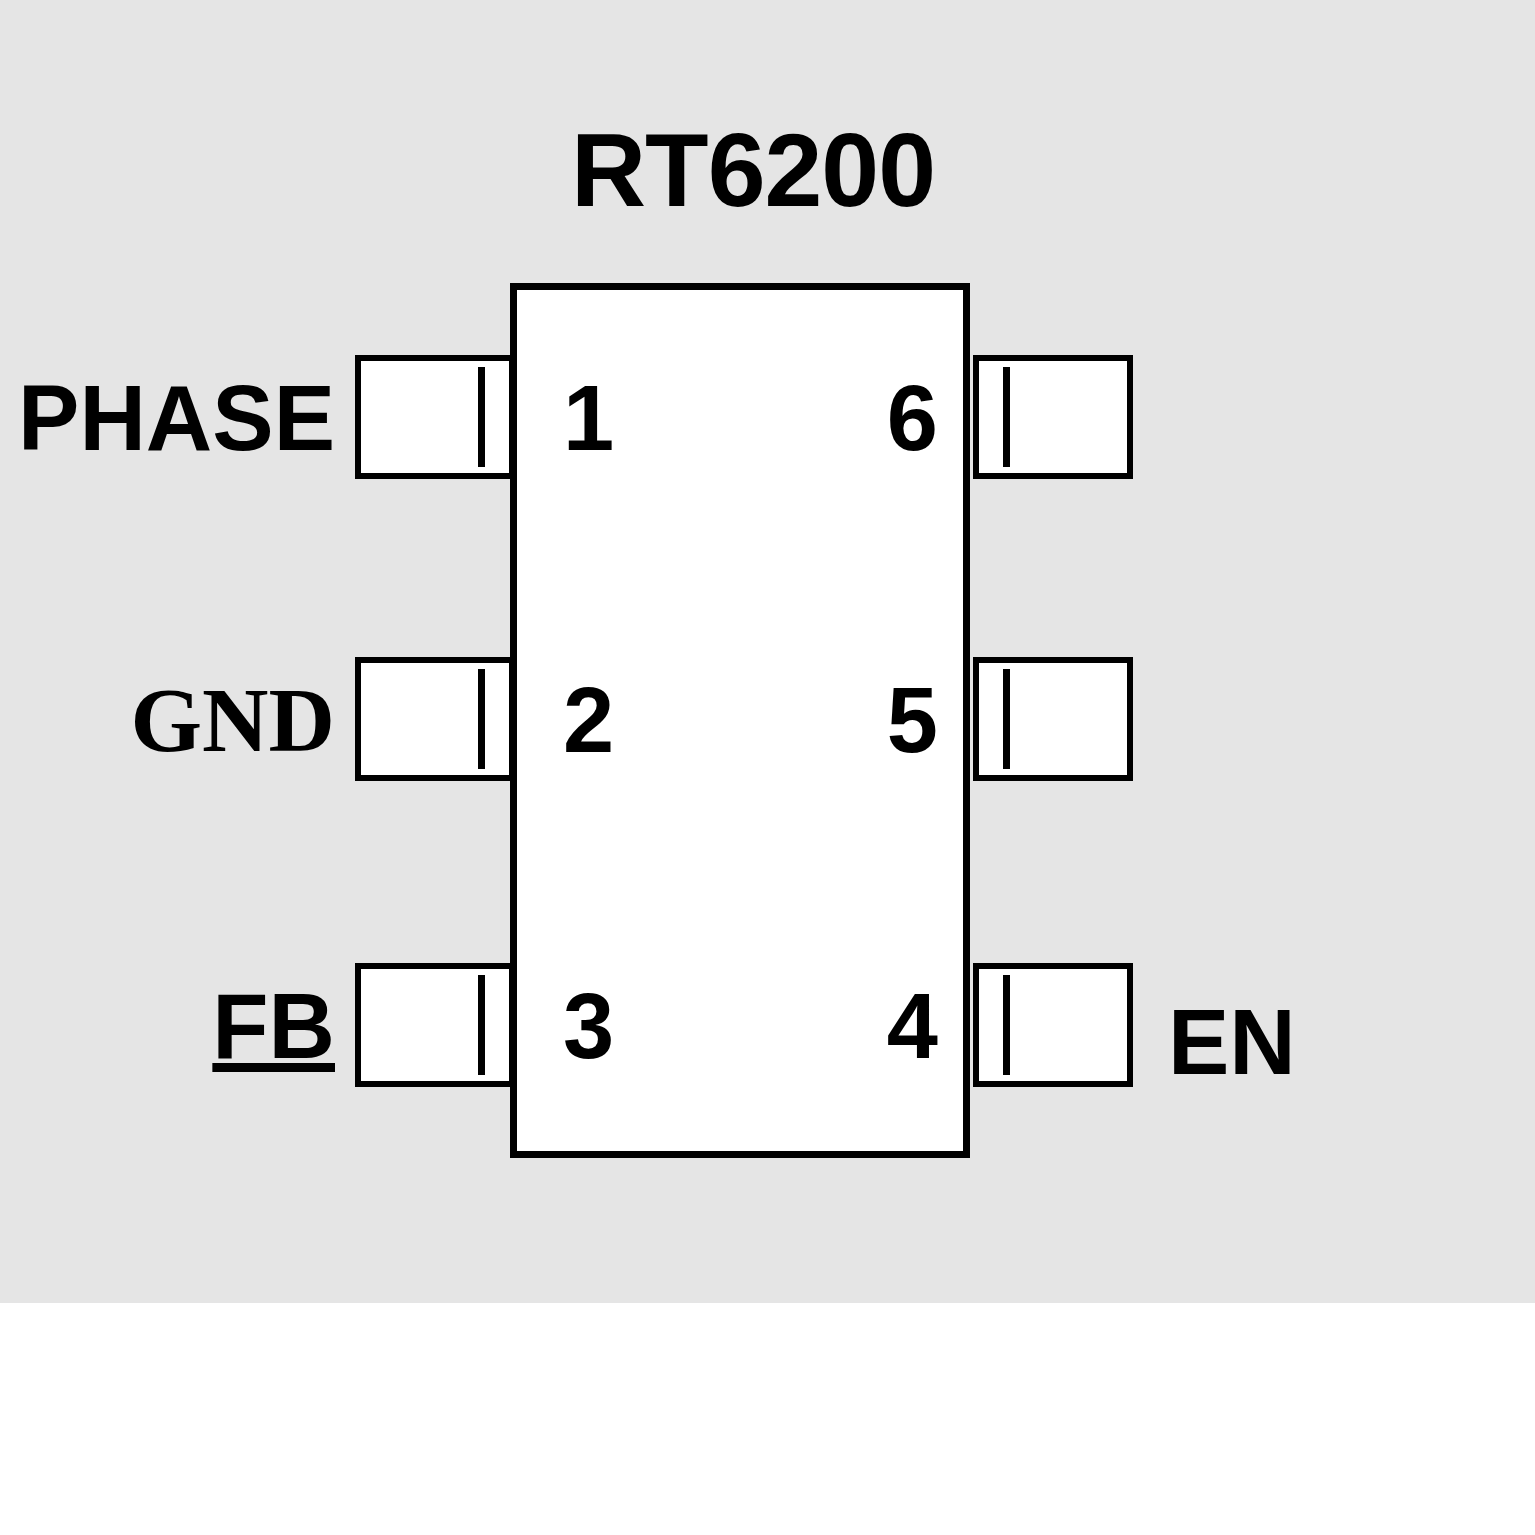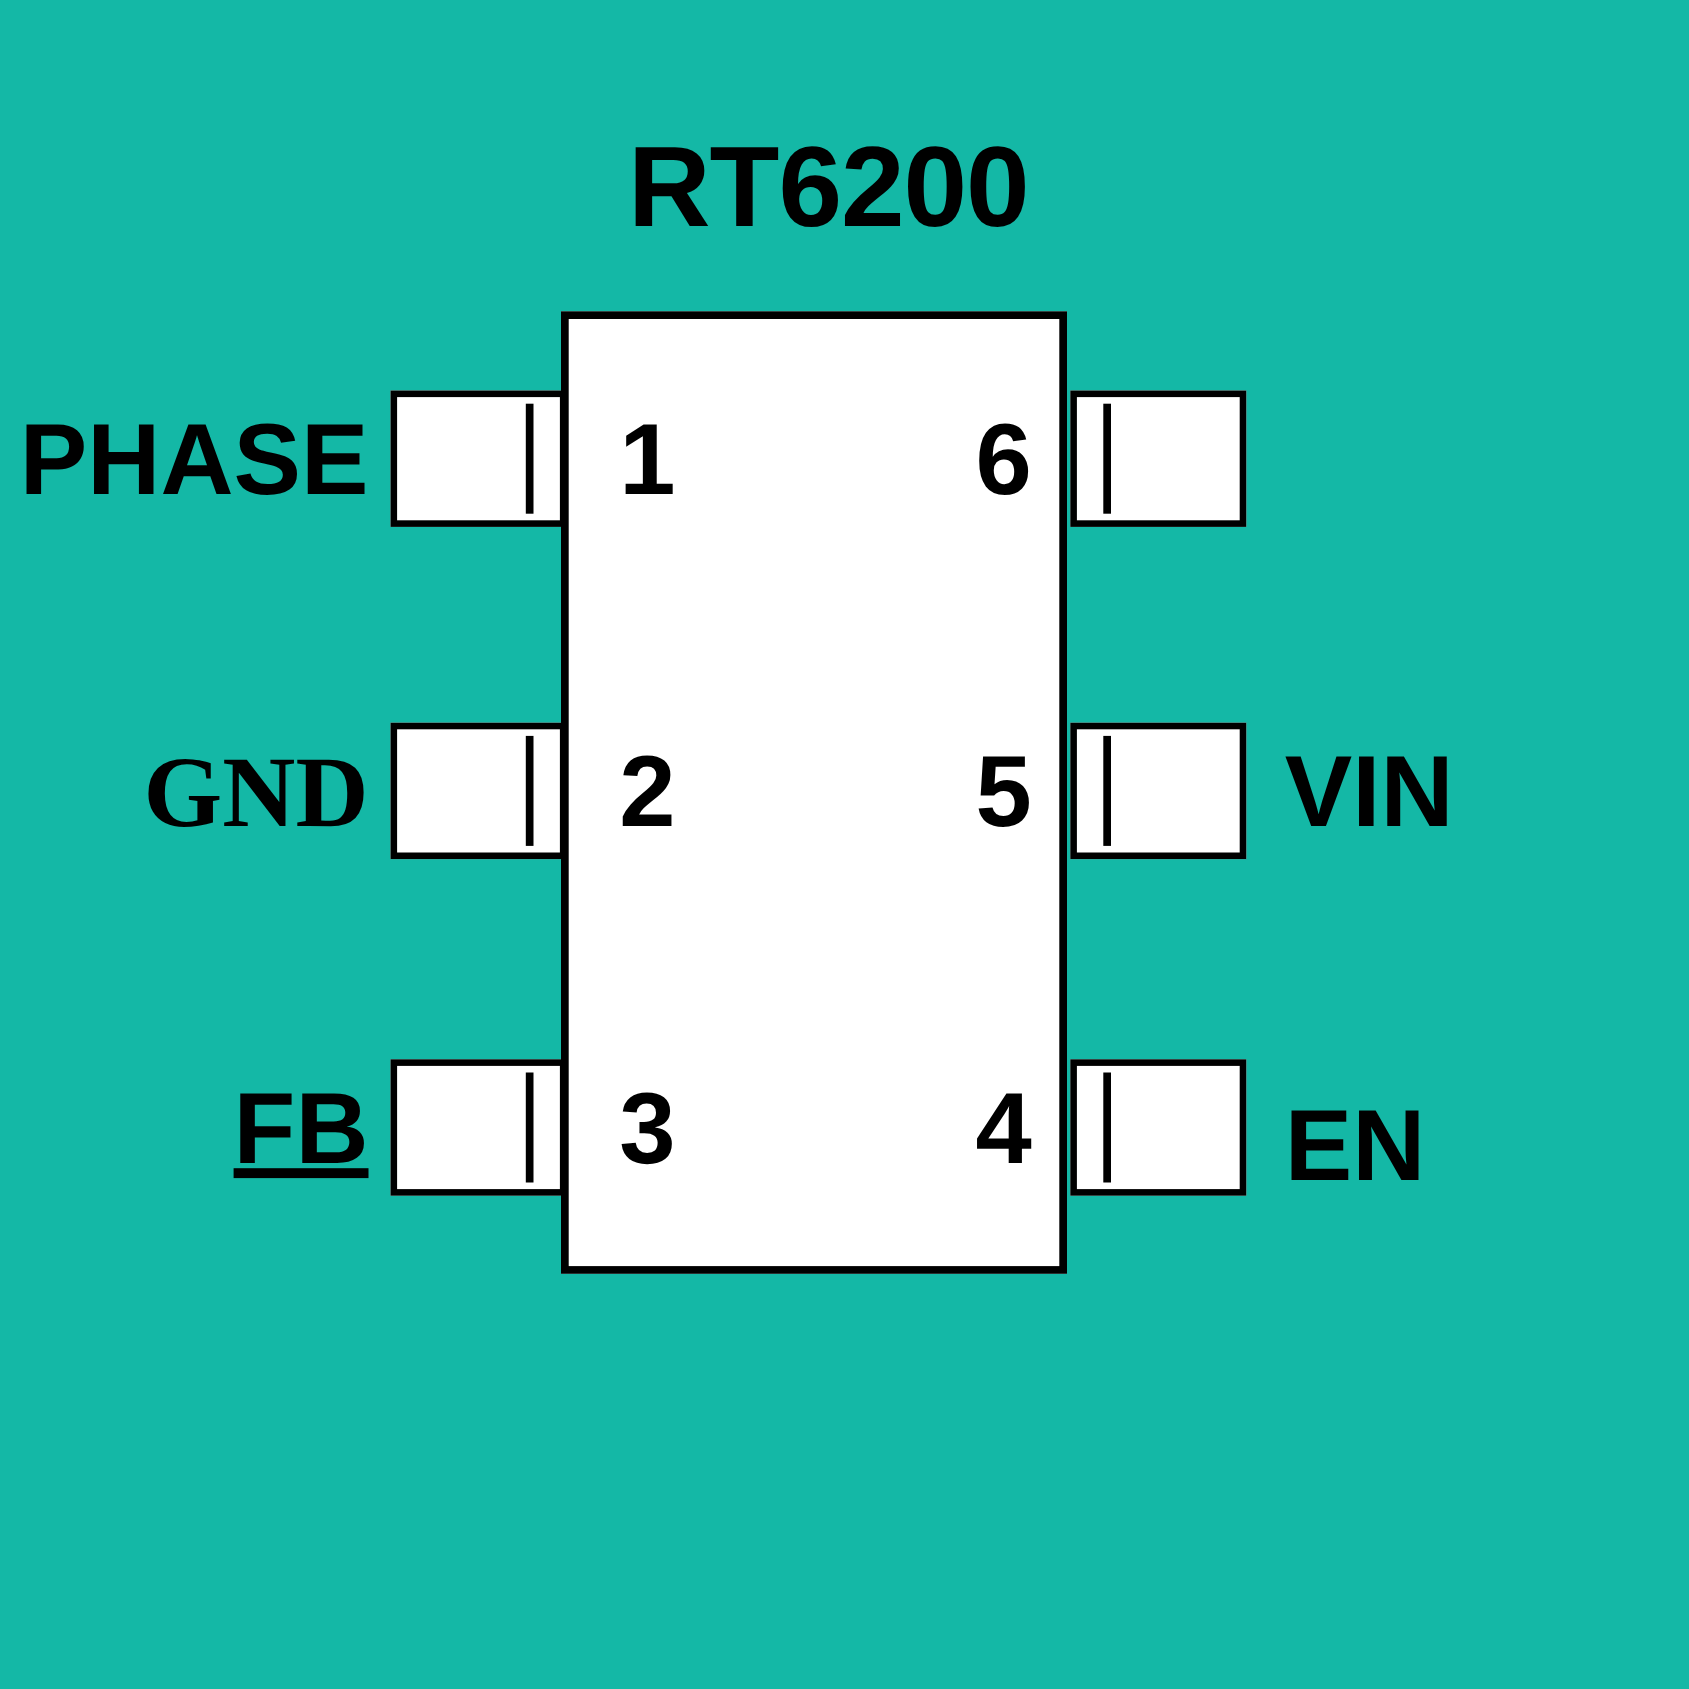--- a/index.html
+++ b/index.html
@@ -4,22 +4,22 @@
 <title>RT6200 Pinout</title>
 <style>
   html, body {
     margin: 0;
     padding: 0;
     background: #ffffff;
   }
   #stage {
     position: relative;
     width: 1535px;
-    height: 1535px;
-    background: #14b8a6;
+    height: 1303px;
+    background: #e5e5e5;
     overflow: hidden;
     font-family: "Liberation Sans", sans-serif;
   }
 
   
   .title {
     position: absolute;
     left: 0;
     top: 118px;
     width: 1506px;
@@ -130,16 +130,15 @@
   <div class="pin-num left" style="top:980px;">3</div>
 
   <div class="pin-num right" style="top:372px;">6</div>
   <div class="pin-num right" style="top:674px;">5</div>
   <div class="pin-num right" style="top:980px;">4</div>
 
   <div class="pin-label left" style="top:372px;">PHASE</div>
   <div class="pin-label left" style="top:674px;font-family:Liberation Serif, serif;">GND</div>
   <div class="pin-label left" style="top:980px;text-decoration:underline;">FB</div>
 
-  <div class="pin-label right" style="top:674px;">VIN</div>
   <div class="pin-label right" style="top:980px;margin-top:16px;">EN</div>
 
 </div>
 
 </body></html>

